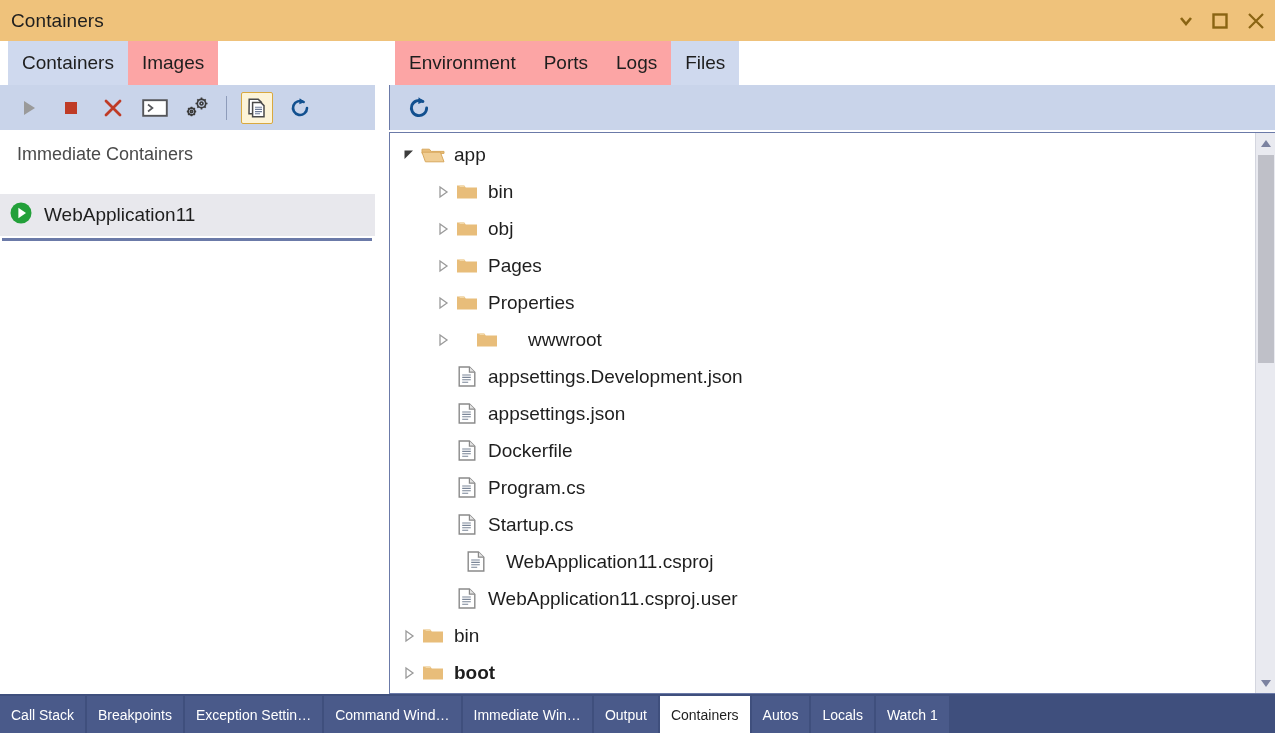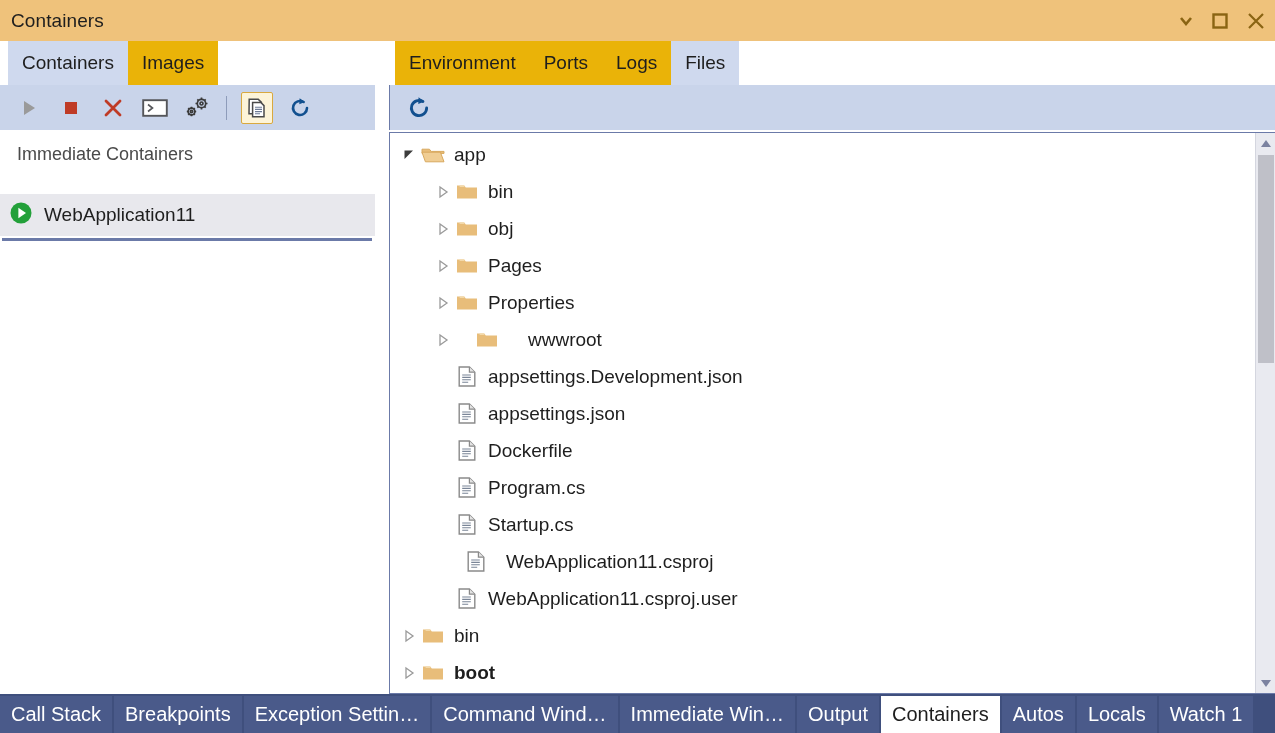--- a/index.html
+++ b/index.html
@@ -58,21 +58,21 @@
   }
   .tabstrip {
     height: 44px; flex: 0 0 44px;
     display: flex; align-items: stretch;
     background: #ffffff;
   }
   .tab {
     display: flex; align-items: center;
     padding: 0 14px;
     font-size: 19px; color: #1e1e1e;
-    background: #eab308;
+    background: #fca5a5;
     white-space: nowrap;
   }
   .tab.selected { background: #cfd9ee; }
   .left-pane .tabstrip { padding-left: 8px; }
 
   .toolbar {
     height: 45px; flex: 0 0 45px;
     background: #c9d4ea;
     display: flex; align-items: center;
     padding-left: 14px;
@@ -205,21 +205,21 @@
   .dock {
     height: 39px; flex: 0 0 39px;
     background: #3f4f7d;
     display: flex; align-items: stretch;
     gap: 2px;
     padding-top: 2px;
   }
   .dock-tab {
     display: flex; align-items: center;
     padding: 0 11px;
-    font-size: 20px;
+    font-size: 14px;
     color: #ffffff;
     background: #4a5a8a;
     white-space: nowrap;
   }
   .dock-tab.active {
     background: #ffffff; color: #1e1e1e;
   }
 </style>
 </head>
 <body>

